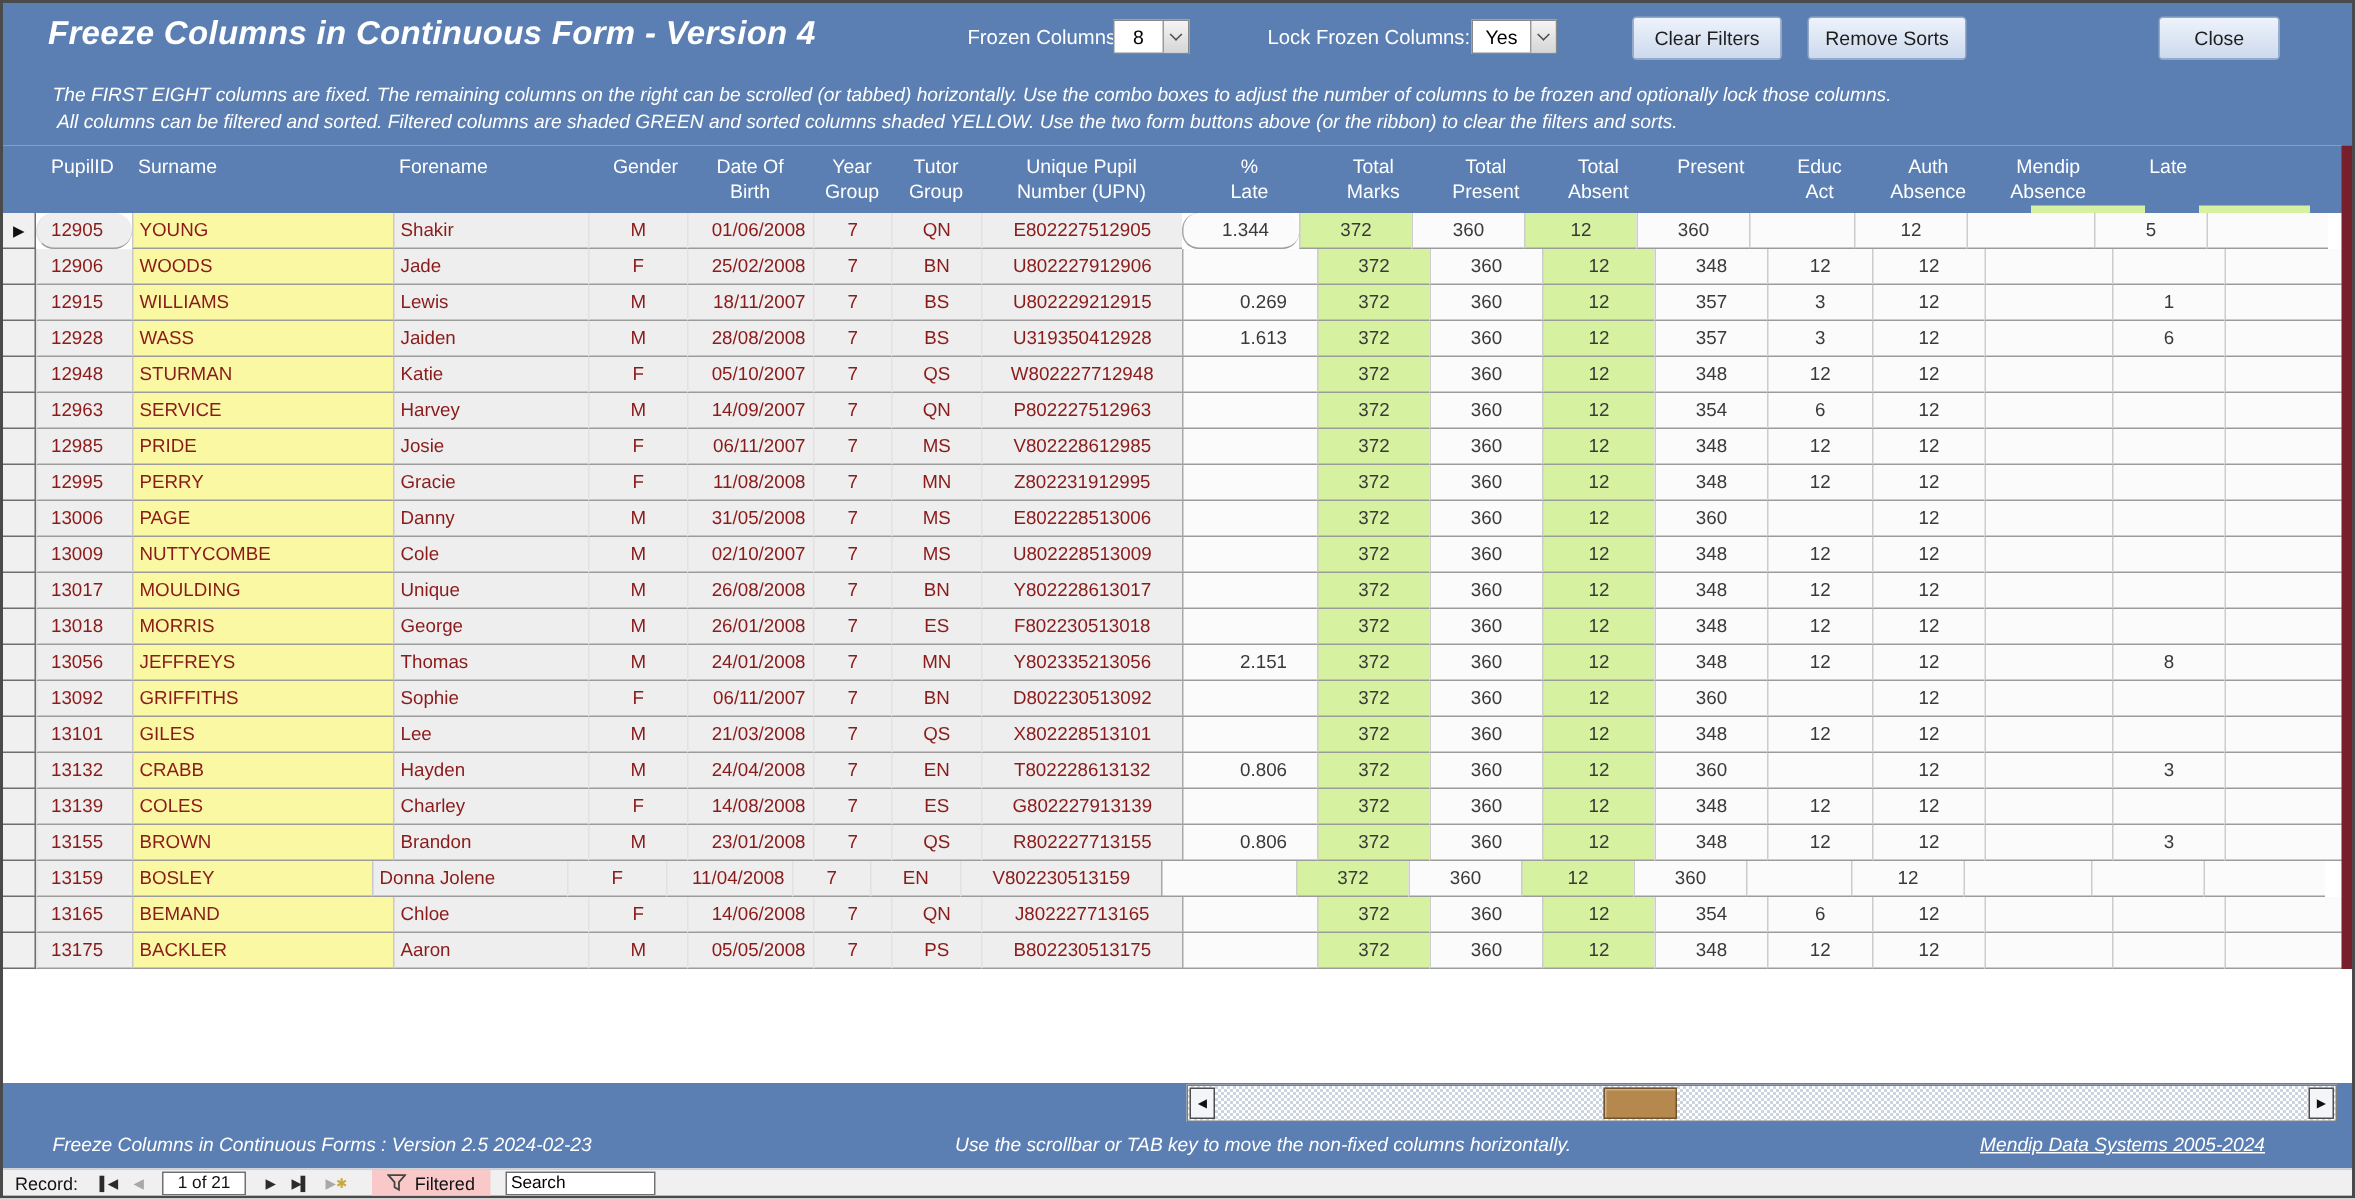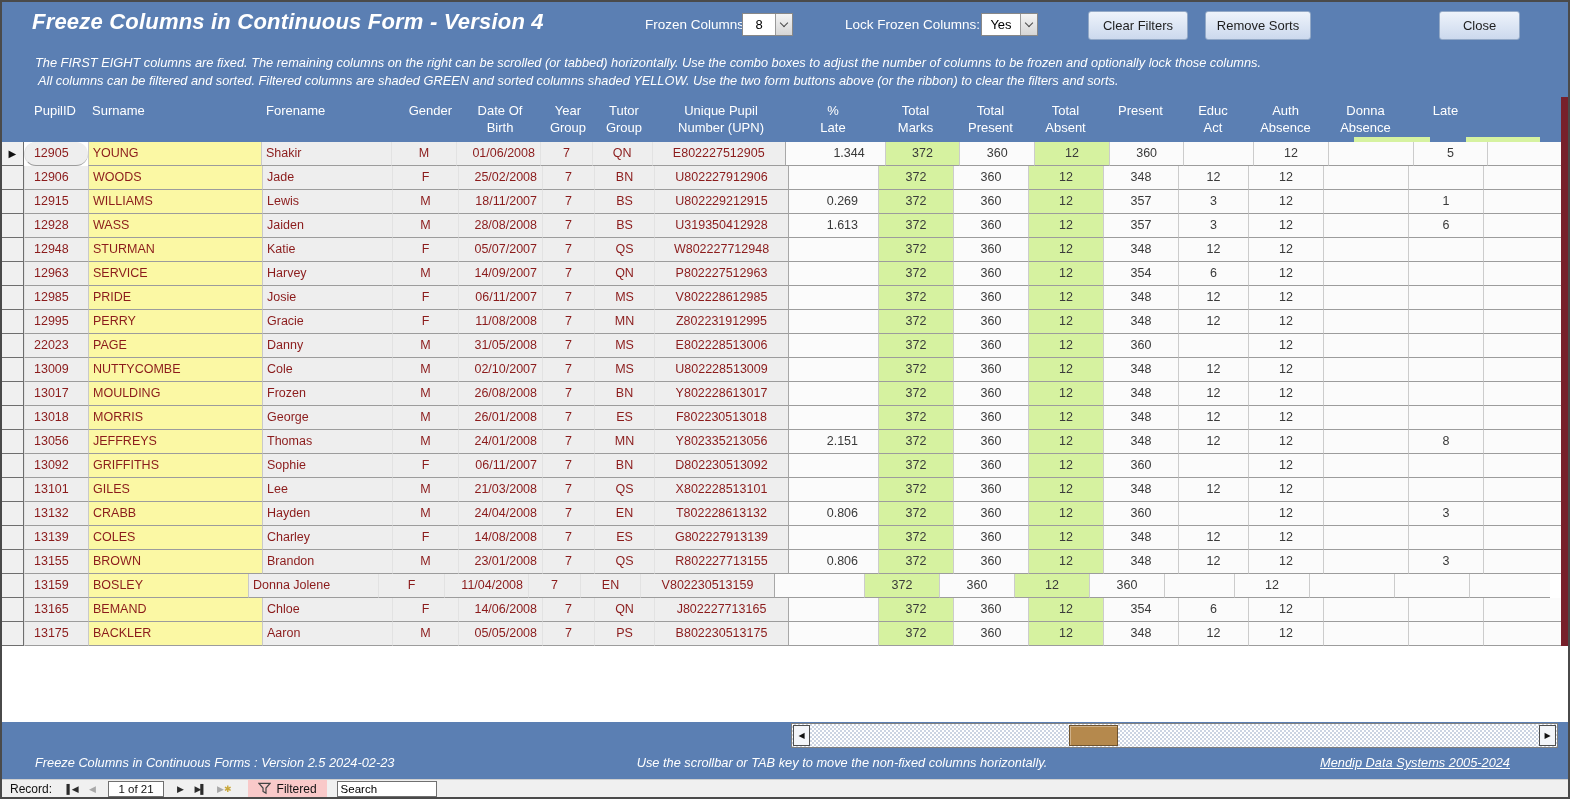--- a/index.html
+++ b/index.html
@@ -151,21 +151,21 @@
       </div>
       <div class="hcell hc" style="width: 70px;">
         <span>Educ</span>
         <span>Act</span>
       </div>
       <div class="hcell hc" style="width: 75px;">
         <span>Auth</span>
         <span>Absence</span>
       </div>
       <div class="hcell hc" style="width: 85px;">
-        <span>Donna</span>
+        <span>Mendip</span>
         <span>Absence</span>
       </div>
       <div class="hcell hc" style="width: 75px;">
         <span>Late</span>
         <span></span>
       </div>
     </div>
   <div class="green-strip" style="left:1352px; top:135px; width:76px;"></div>
   <div class="green-strip" style="left:1464px; top:135px; width:74px;"></div>
 
@@ -173,21 +173,21 @@
       <div class="row">
         <div class="sel">▶</div>
         <div class="cell f pl9" style="width: 64px; border-radius: 12px;">12905</div>
         <div class="cell f pl4 sorted b-vis" style="width: 174px;">YOUNG</div>
         <div class="cell f pl4 b-vis" style="width: 130px;">Shakir</div>
         <div class="cell f tc" style="width: 66px;">M</div>
         <div class="cell f pr5" style="width: 84px;">01/06/2008</div>
         <div class="cell f tc" style="width: 52px;">7</div>
         <div class="cell f tc" style="width: 60px;">QN</div>
         <div class="cell f tc" style="width: 134px;">E802227512905</div>
-        <div class="cell s pr20 b-strong" style="width: 100px;">1.344</div>
+        <div class="cell s pr20 b-strong" style="width: 78px; border-radius: 11px;">1.344</div>
         <div class="cell s tc filtered" style="width: 75px;">372</div>
         <div class="cell s tc" style="width: 75px;">360</div>
         <div class="cell s tc filtered" style="width: 75px;">12</div>
         <div class="cell s tc" style="width: 75px;">360</div>
         <div class="cell s tc" style="width: 70px;"></div>
         <div class="cell s tc" style="width: 75px;">12</div>
         <div class="cell s tc" style="width: 85px;"></div>
         <div class="cell s tc" style="width: 75px;">5</div>
         <div class="cell s" style="width: 81px;"></div>
       </div>
@@ -253,21 +253,21 @@
         <div class="cell s tc" style="width: 85px;"></div>
         <div class="cell s tc" style="width: 75px;">6</div>
         <div class="cell s" style="width: 81px;"></div>
       </div>
       <div class="row">
         <div class="sel"></div>
         <div class="cell f pl9" style="width: 64px;">12948</div>
         <div class="cell f pl4 sorted b-vis" style="width: 174px;">STURMAN</div>
         <div class="cell f pl4 b-vis" style="width: 130px;">Katie</div>
         <div class="cell f tc" style="width: 66px;">F</div>
-        <div class="cell f pr5" style="width: 84px;">05/07/2007</div>
+        <div class="cell f pr5" style="width: 84px;">05/10/2007</div>
         <div class="cell f tc" style="width: 52px;">7</div>
         <div class="cell f tc" style="width: 60px;">QS</div>
         <div class="cell f tc" style="width: 134px;">W802227712948</div>
         <div class="cell s pr20 b-strong" style="width: 90px;"></div>
         <div class="cell s tc filtered" style="width: 75px;">372</div>
         <div class="cell s tc" style="width: 75px;">360</div>
         <div class="cell s tc filtered" style="width: 75px;">12</div>
         <div class="cell s tc" style="width: 75px;">348</div>
         <div class="cell s tc" style="width: 70px;">12</div>
         <div class="cell s tc" style="width: 75px;">12</div>
@@ -333,21 +333,21 @@
         <div class="cell s tc filtered" style="width: 75px;">12</div>
         <div class="cell s tc" style="width: 75px;">348</div>
         <div class="cell s tc" style="width: 70px;">12</div>
         <div class="cell s tc" style="width: 75px;">12</div>
         <div class="cell s tc" style="width: 85px;"></div>
         <div class="cell s tc" style="width: 75px;"></div>
         <div class="cell s" style="width: 81px;"></div>
       </div>
       <div class="row">
         <div class="sel"></div>
-        <div class="cell f pl9" style="width: 64px;">22023</div>
+        <div class="cell f pl9" style="width: 64px;">13006</div>
         <div class="cell f pl4 sorted b-vis" style="width: 174px;">PAGE</div>
         <div class="cell f pl4 b-vis" style="width: 130px;">Danny</div>
         <div class="cell f tc" style="width: 66px;">M</div>
         <div class="cell f pr5" style="width: 84px;">31/05/2008</div>
         <div class="cell f tc" style="width: 52px;">7</div>
         <div class="cell f tc" style="width: 60px;">MS</div>
         <div class="cell f tc" style="width: 134px;">E802228513006</div>
         <div class="cell s pr20 b-strong" style="width: 90px;"></div>
         <div class="cell s tc filtered" style="width: 75px;">372</div>
         <div class="cell s tc" style="width: 75px;">360</div>
@@ -377,21 +377,21 @@
         <div class="cell s tc" style="width: 70px;">12</div>
         <div class="cell s tc" style="width: 75px;">12</div>
         <div class="cell s tc" style="width: 85px;"></div>
         <div class="cell s tc" style="width: 75px;"></div>
         <div class="cell s" style="width: 81px;"></div>
       </div>
       <div class="row">
         <div class="sel"></div>
         <div class="cell f pl9" style="width: 64px;">13017</div>
         <div class="cell f pl4 sorted b-vis" style="width: 174px;">MOULDING</div>
-        <div class="cell f pl4 b-vis" style="width: 130px;">Frozen</div>
+        <div class="cell f pl4 b-vis" style="width: 130px;">Unique</div>
         <div class="cell f tc" style="width: 66px;">M</div>
         <div class="cell f pr5" style="width: 84px;">26/08/2008</div>
         <div class="cell f tc" style="width: 52px;">7</div>
         <div class="cell f tc" style="width: 60px;">BN</div>
         <div class="cell f tc" style="width: 134px;">Y802228613017</div>
         <div class="cell s pr20 b-strong" style="width: 90px;"></div>
         <div class="cell s tc filtered" style="width: 75px;">372</div>
         <div class="cell s tc" style="width: 75px;">360</div>
         <div class="cell s tc filtered" style="width: 75px;">12</div>
         <div class="cell s tc" style="width: 75px;">348</div>

